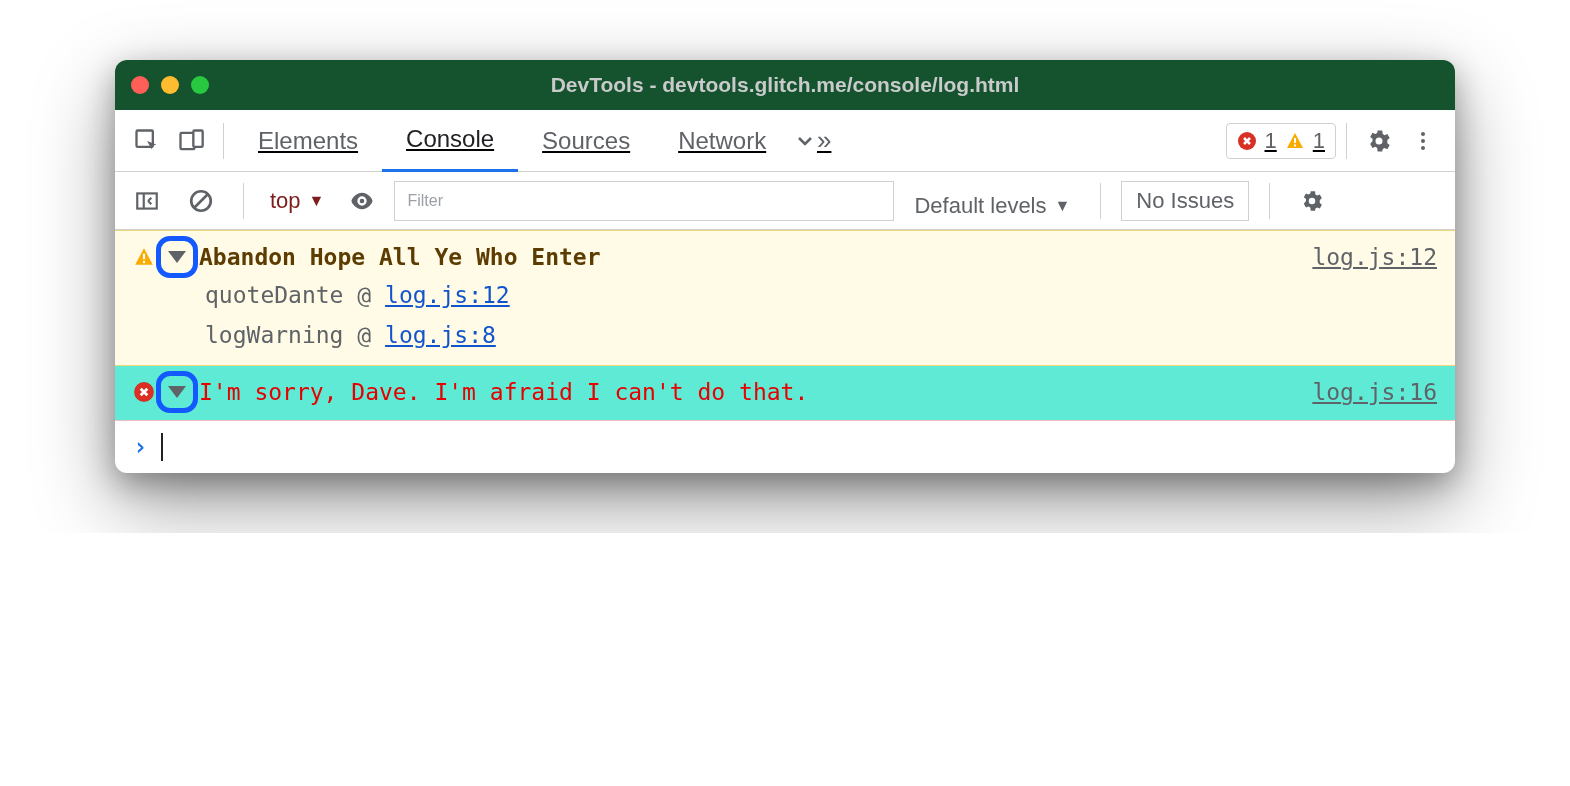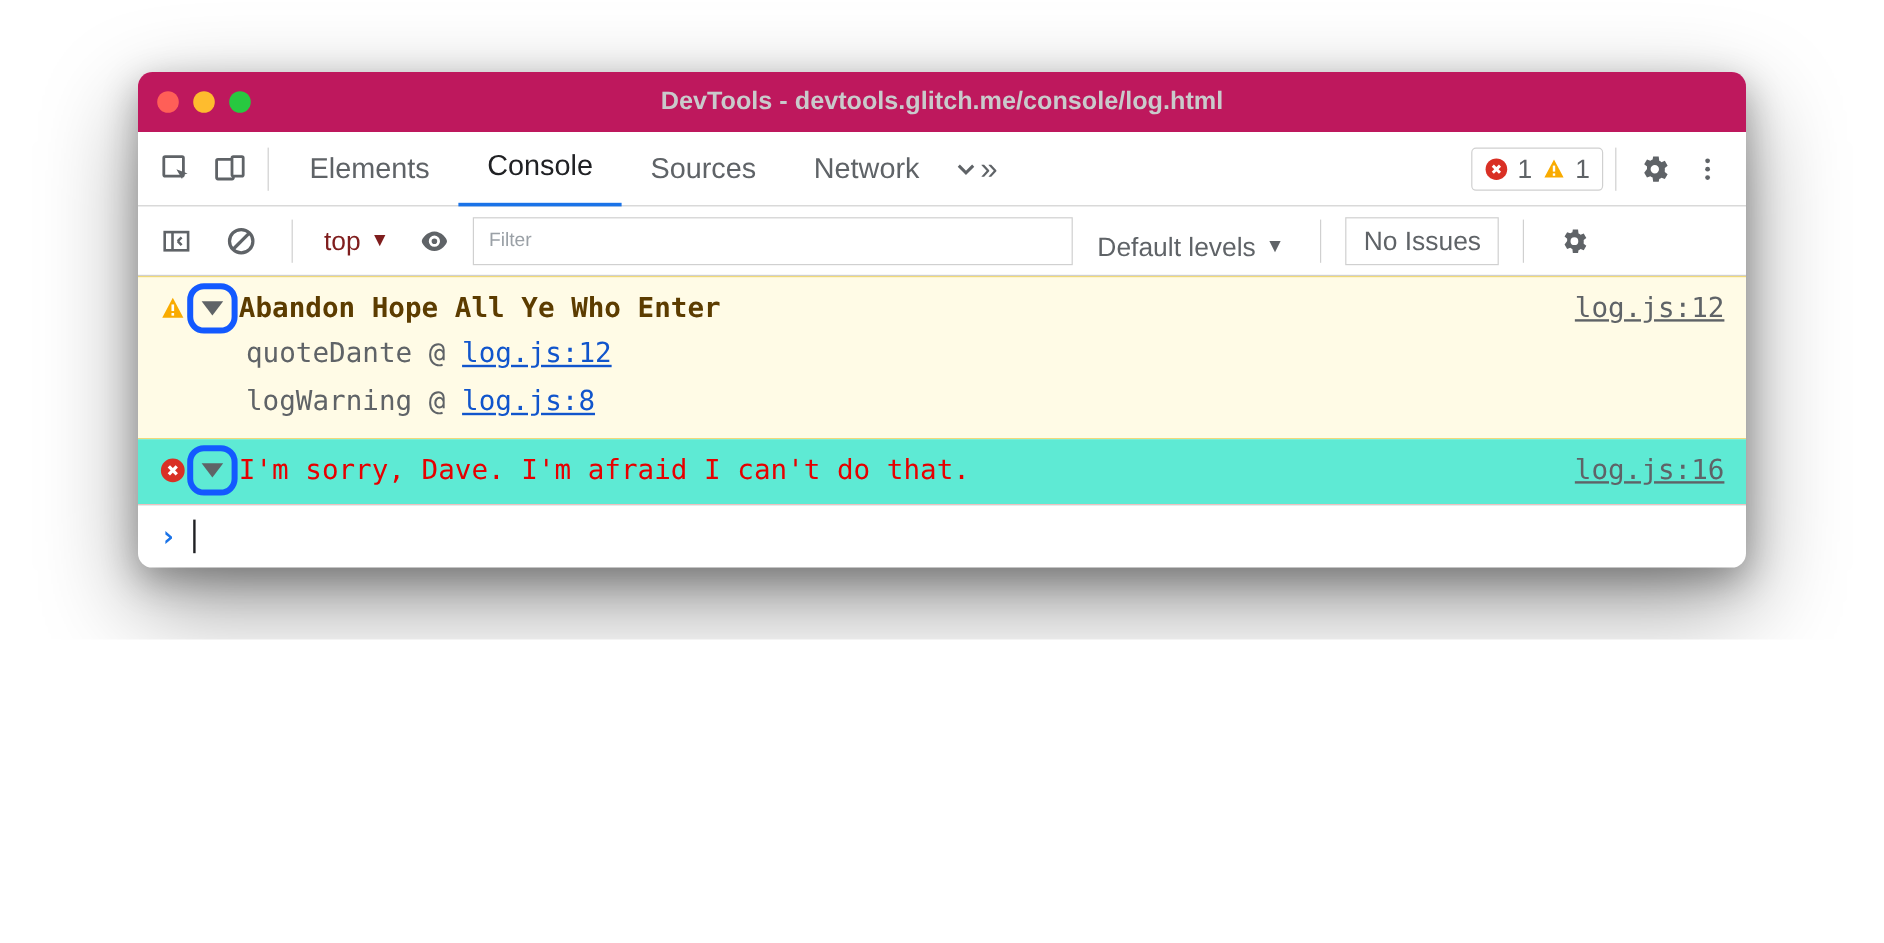--- a/index.html
+++ b/index.html
@@ -12,21 +12,21 @@
   padding: 60px;
 }
 .window {
   width: 1340px;
   border-radius: 12px;
   overflow: hidden;
   box-shadow: 0 30px 80px rgba(0,0,0,0.4), 0 10px 30px rgba(0,0,0,0.3);
   background: #fff;
 }
 .titlebar {
-  background: #be185d;
+  background: #14532d;
   height: 50px;
   display: flex;
   align-items: center;
   padding: 0 16px;
   position: relative;
 }
 .traffic-lights {
   display: flex;
   gap: 12px;
 }
@@ -46,20 +46,21 @@
   font-size: 21px;
   font-weight: 600;
 }
 .tab-strip {
   height: 62px;
   border-bottom: 1px solid #d0d0d0;
   display: flex;
   align-items: center;
   padding: 0 10px;
   gap: 0;
+  text-decoration: underline;
 }
 .icon-btn {
   width: 44px;
   height: 44px;
   display: flex;
   align-items: center;
   justify-content: center;
   color: #5f6367;
   cursor: pointer;
 }

